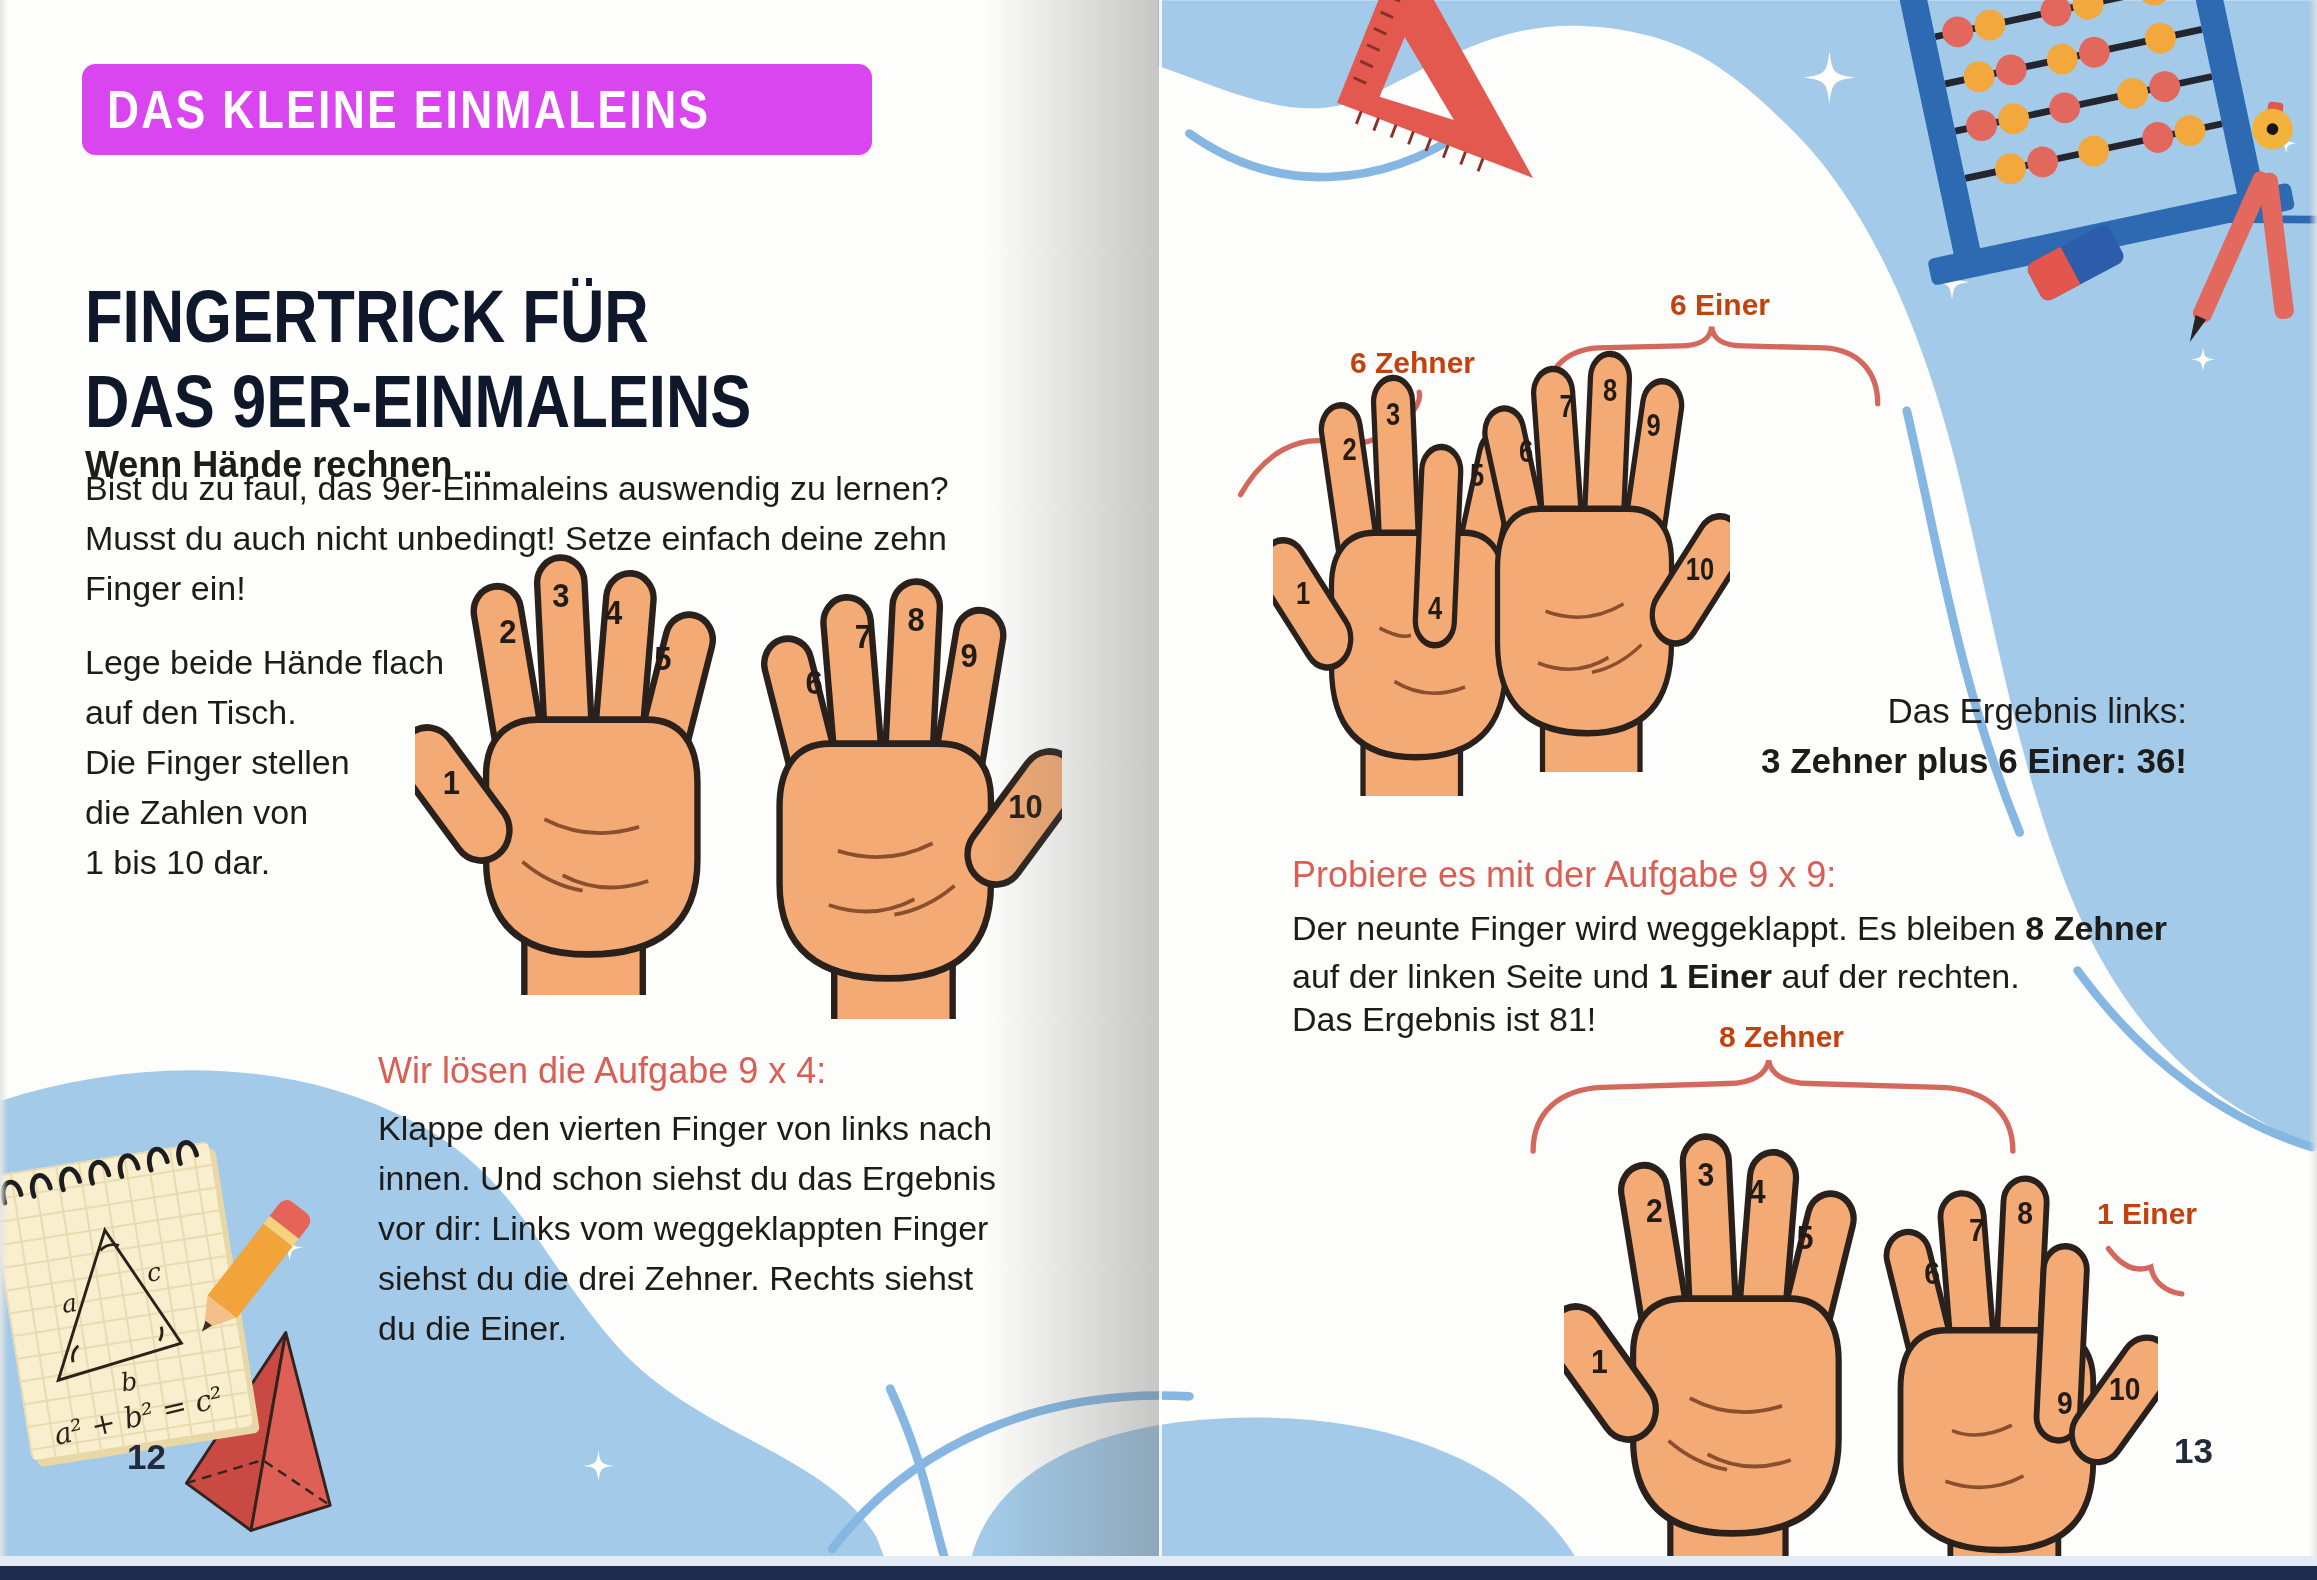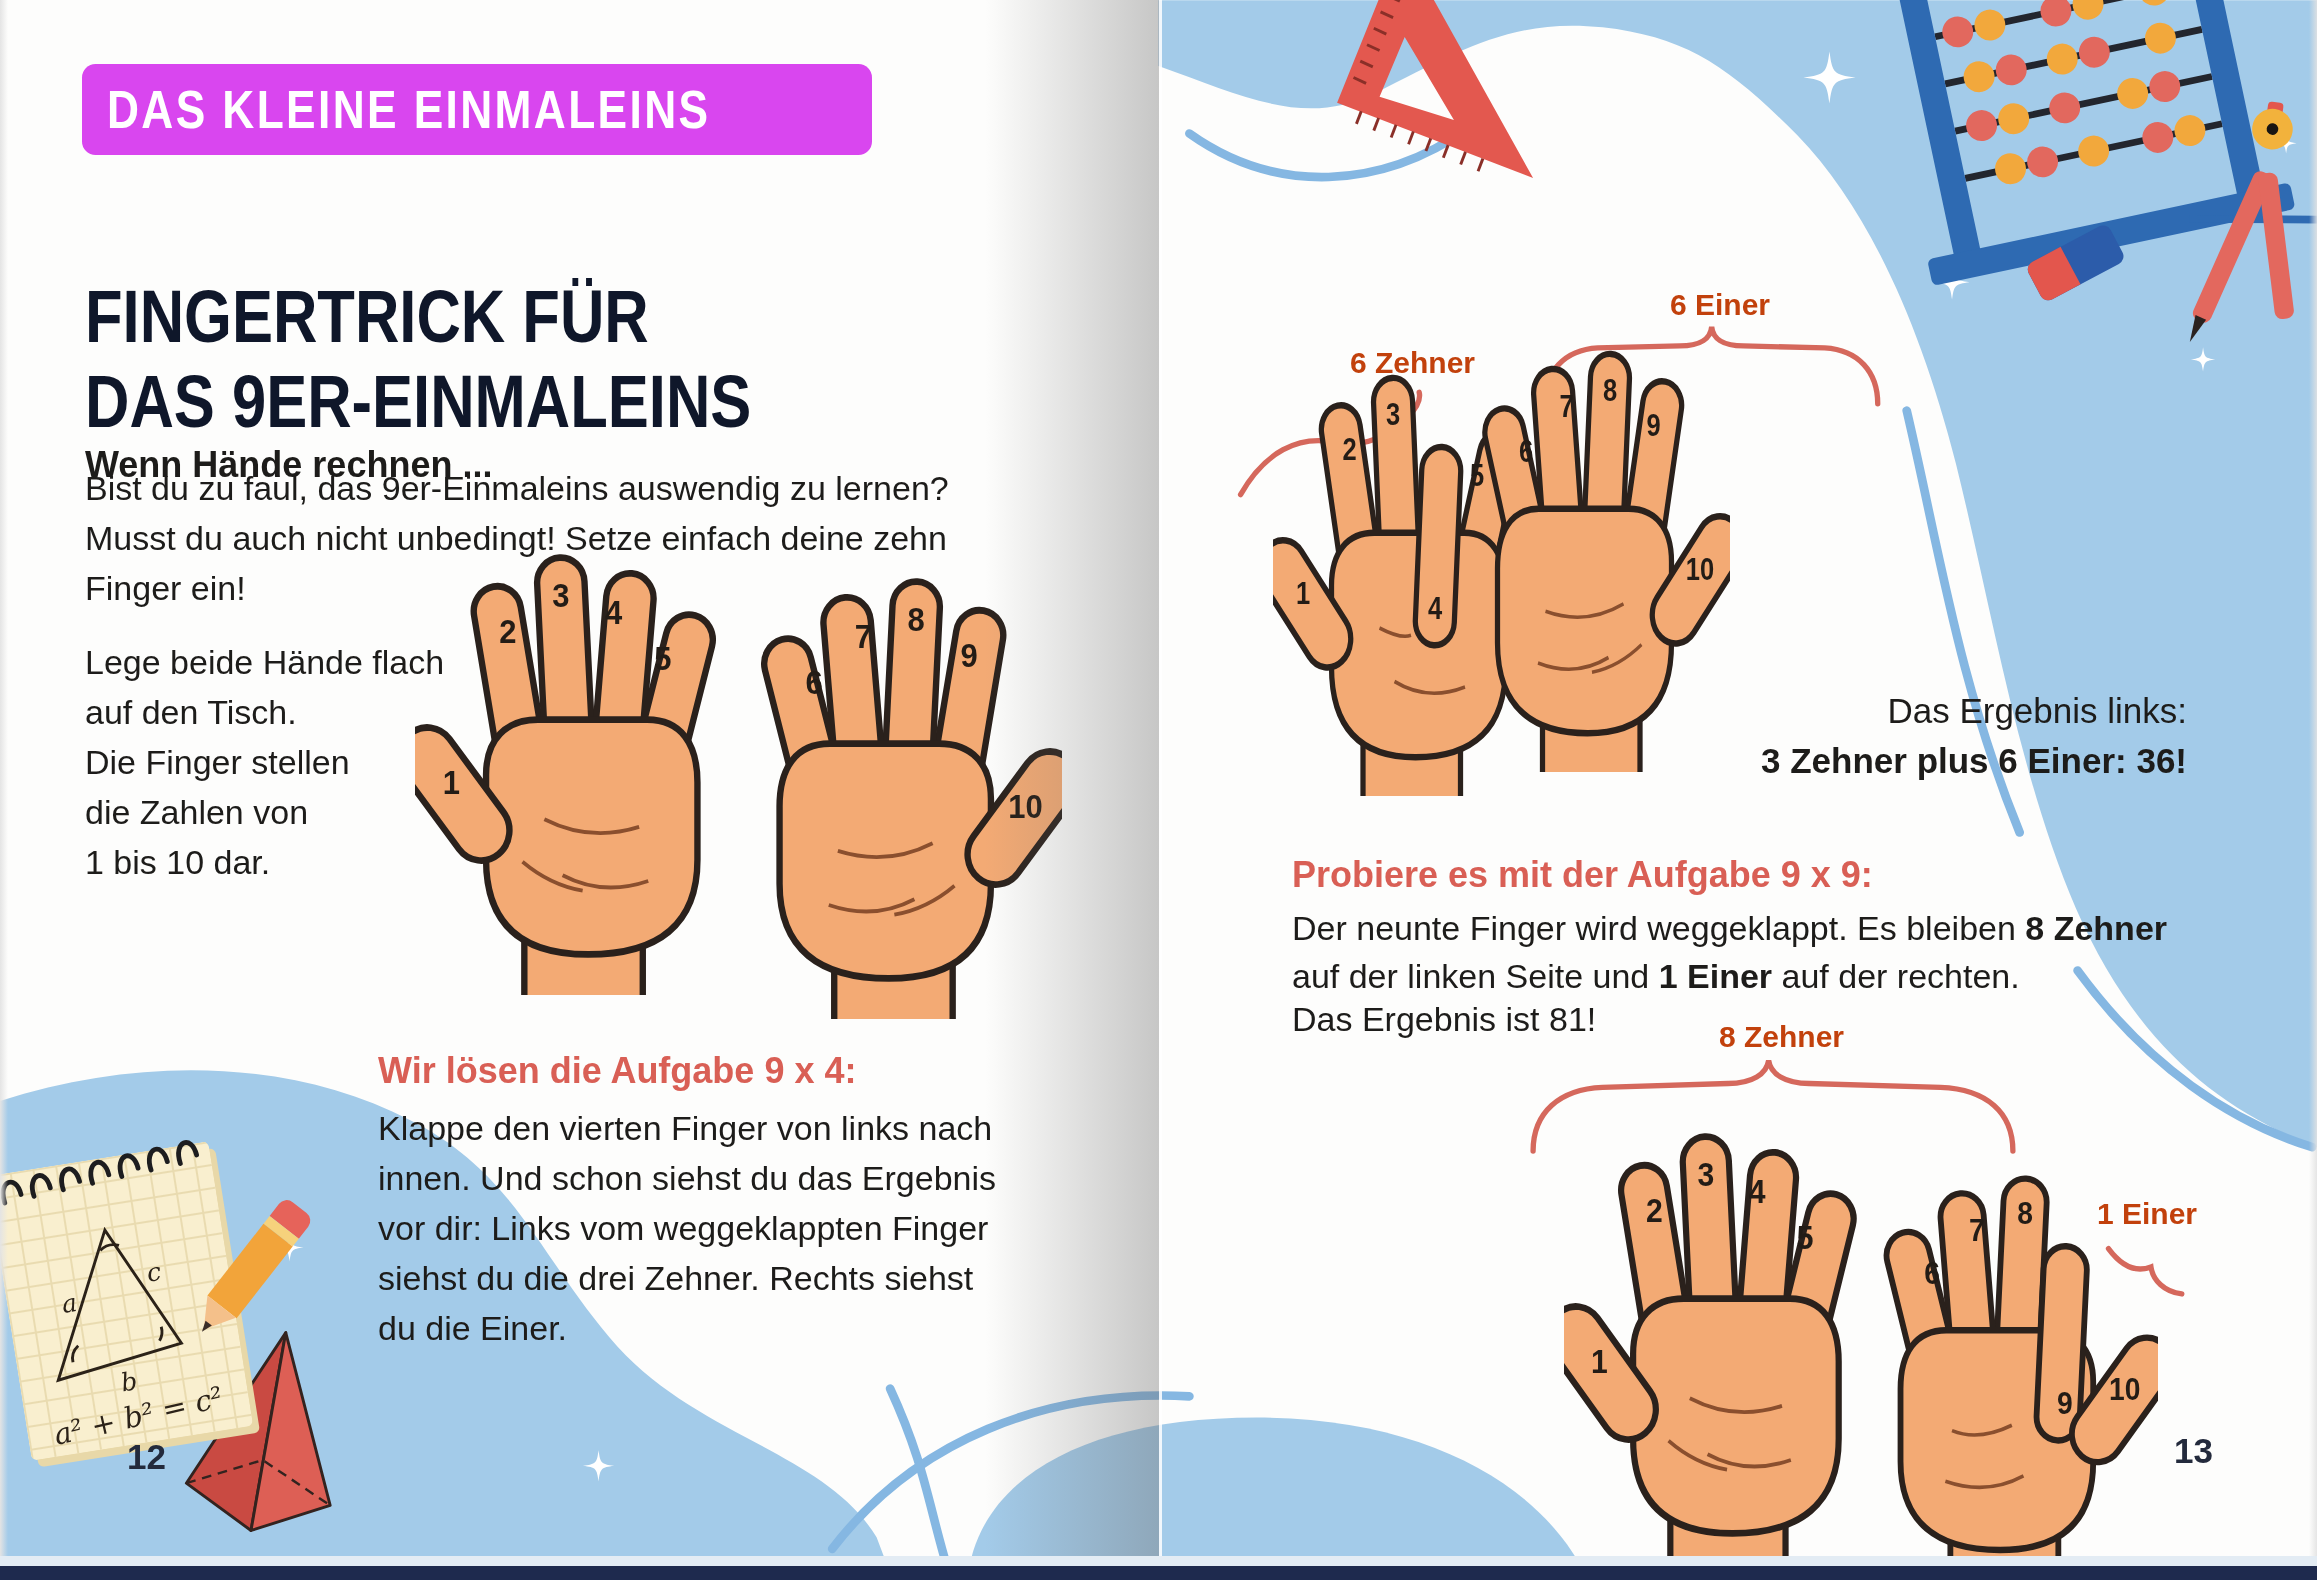--- a/index.html
+++ b/index.html
@@ -8,21 +8,21 @@
   .abs{position:absolute;}
   .condensed{display:inline-block;transform:scaleX(.82);transform-origin:left top;white-space:nowrap;}
   .kicker-badge{left:82px;top:64px;background:#d946ef;border-radius:13.5px;padding:13.5px 29px 15.4px 25px;}
   .kicker-badge span{color:#ffffff;font-weight:bold;font-size:54px;letter-spacing:2.9px;}
   .page-title{left:85px;top:189px;color:#0f172a;font-weight:bold;font-size:75px;
               line-height:85px;white-space:pre-line;}
   .intro-heading{left:85px;top:426px;font-size:36px;font-weight:bold;margin-top:18px;}
   .body-text{font-size:34px;line-height:50px;white-space:pre-line;}
   .intro{left:85px;top:463px;width:966px;}
   .instruction{left:85px;top:637px;width:406px;}
-  .red-heading{font-size:36px;font-weight:bold;color:#d95f55;text-align:right;}
+  .red-heading{font-size:36px;font-weight:normal;color:#d95f55;text-align:right;}
   .example-heading{left:378px;top:1050px;}
   .example-text{left:378px;top:1103px;width:676px;}
   .try-heading{left:1292px;top:854px;}
   .try-text{left:1292px;top:904px;width:927px;font-size:34px;line-height:48px;}
   .try-text .b{font-weight:bold;}
   .try-result{left:1292px;top:1000px;font-size:34px;font-weight:normal;}
   .result-block{right:130px;top:686px;text-align:right;font-size:35px;line-height:50px;}
   .result-bold{font-weight:bold;}
   .hand-label{font-size:30px;font-weight:bold;color:#c2410c;white-space:nowrap;}
   .page-num{font-size:35px;font-weight:bold;color:#232a3c;}

